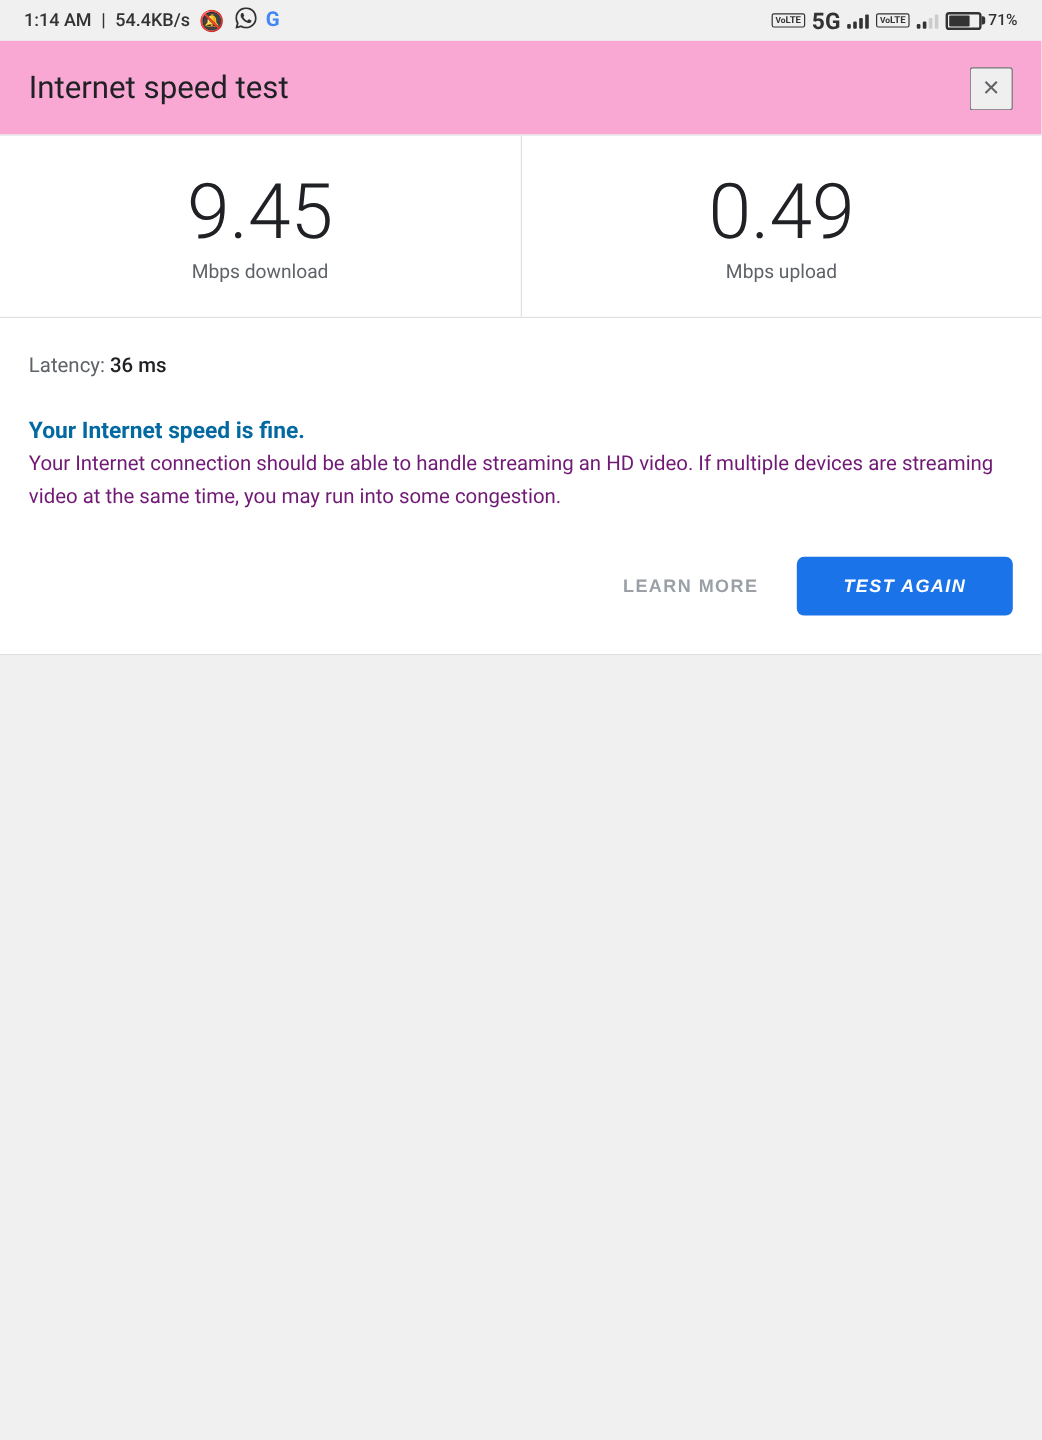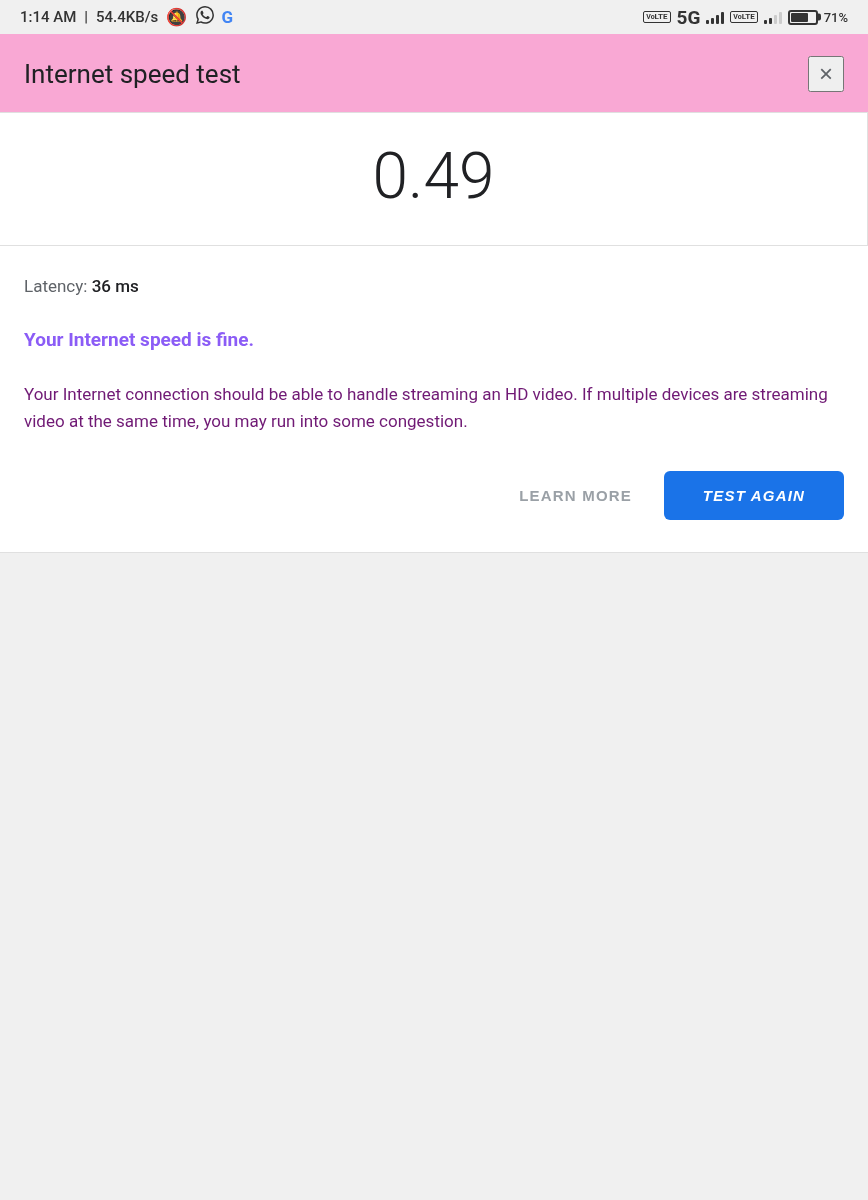--- a/index.html
+++ b/index.html
@@ -171,22 +171,22 @@
     }
 
     .detail-line strong {
       color: #202124;
       font-weight: 500;
     }
 
     .result-summary {
       font-size: 19px;
       font-weight: 700;
-      color: #8b5cf6;
-      margin-bottom: 30px;
+      color: #0369a1;
+      margin-bottom: 4px;
     }
 
     .result-description {
       font-size: 17px;
       color: #701a75;
       line-height: 1.6;
       margin-bottom: 36px;
     }
 
     
@@ -324,21 +324,26 @@
 
   <div class="card-header">
     <span class="card-title">Internet speed test</span>
     <button class="close-btn">×</button>
   </div>
 
   <div class="divider"></div>
 
   <div class="speed-section">
     <div class="speed-col">
+      <div class="speed-value">9.45</div>
+      <div class="speed-label">Mbps download</div>
+    </div>
+    <div class="speed-col">
       <div class="speed-value">0.49</div>
+      <div class="speed-label">Mbps upload</div>
     </div>
   </div>
 
   <div class="details-section">
     <div class="latency-server">
       <div class="detail-line">
         <span>Latency:</span>
         <strong>36 ms</strong>
       </div>
     </div>

